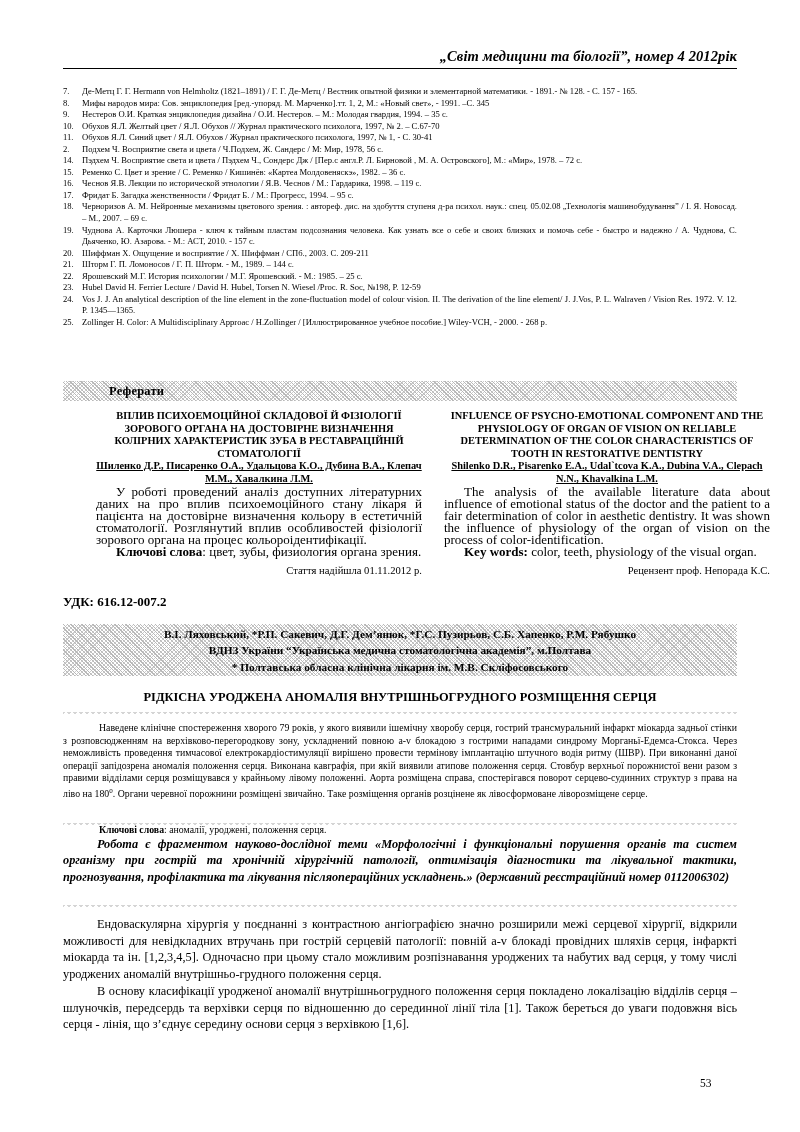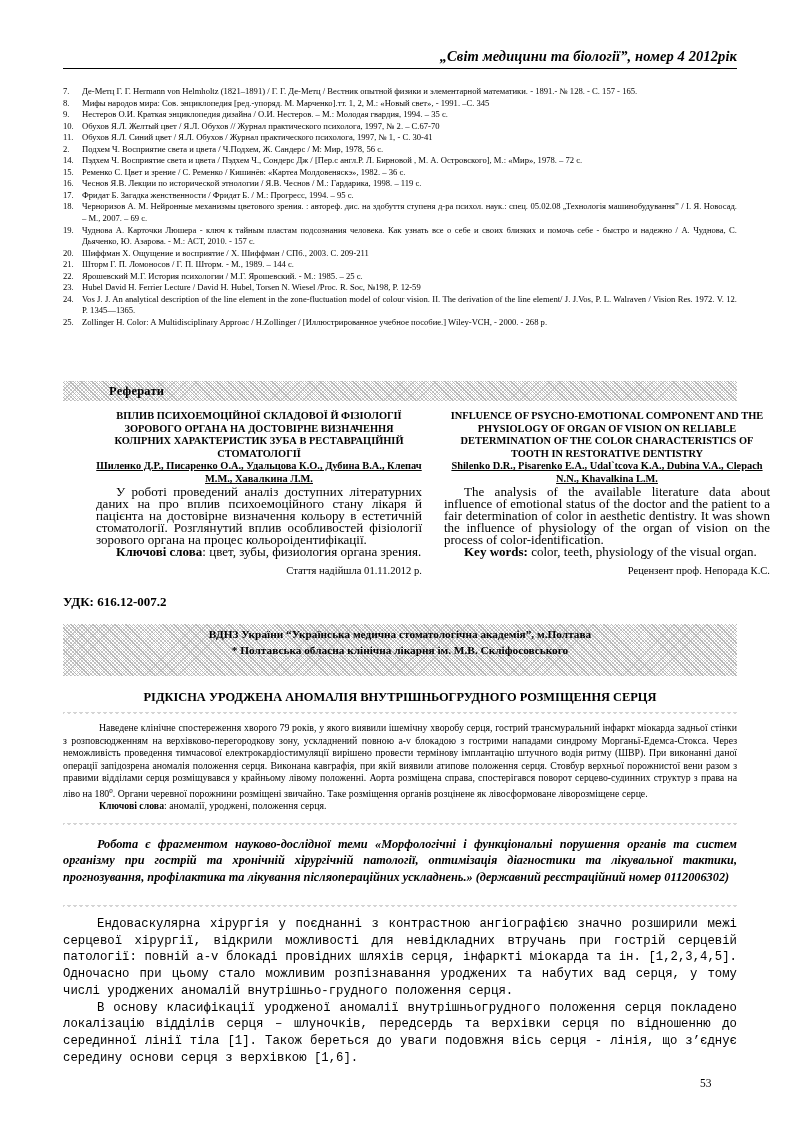--- a/index.html
+++ b/index.html
@@ -215,21 +215,21 @@
     top: 722px;
     width: 674px;
     font-size: 9.8px;
     line-height: 12.5px;
     text-align: justify;
   }
   .summary p {
     margin: 0;
     text-indent: 36px;
   }
-  .summary .keys { text-indent: 36px; }
+  .summary .keys { text-indent: 36px; margin-top: 24px; }
   .summary .keys b { font-weight: bold; }
   .sup { font-size: 7px; vertical-align: super; }
 
   
   .theme-note {
     position: absolute;
     left: 63px;
     top: 836px;
     width: 674px;
     font-style: italic;
@@ -242,21 +242,20 @@
 
   
   .body-text {
     position: absolute;
     left: 63px;
     top: 916px;
     width: 674px;
     font-size: 12.3px;
     line-height: 16.7px;
     text-align: justify;
-    font-family: Liberation Mono, monospace;
   }
   .body-text p {
     margin: 0;
     text-indent: 34px;
   }
 
   
   .page-number {
     position: absolute;
     left: 700px;
@@ -369,20 +368,21 @@
       <p class="abs-body">The analysis of the available literature data about influence of emotional status of the doctor and the patient to a fair determination of color in aesthetic dentistry. It was shown the influence of physiology of the organ of vision  on the process of color-identification.</p>
       <p class="abs-keys"><b>Key words:</b><span> color, teeth, physiology of the visual organ.</span></p>
       <p class="abs-foot">Рецензент проф. Непорада К.С.</p>
     </div>
 
   </div>
 
   <div class="udc">УДК: 616.12-007.2</div>
 
   <div class="author-band hatch" id="author-band">
+      <div class="ab-line">В.І. Ляховський, *Р.П. Сакевич, Д.Г. Дем’янюк, *Г.С. Пузирьов, С.Б. Хапенко, Р.М. Рябушко</div>
       <div class="ab-line">ВДНЗ України “Українська медична стоматологічна академія”, м.Полтава</div>
       <div class="ab-line">* Полтавська обласна клінічна лікарня ім. М.В. Скліфосовського</div>
     </div>
 
   <div class="article-title">РІДКІСНА УРОДЖЕНА АНОМАЛІЯ ВНУТРІШНЬОГРУДНОГО РОЗМІЩЕННЯ СЕРЦЯ</div>
 
   <div class="zigzag" id="zig-top"></div>
 
   <div class="summary">
     <p><span>Наведене клінічне спостереження хворого 79 років, у якого виявили ішемічну хворобу серця, гострий трансмуральний інфаркт міокарда задньої стінки з розповсюдженням на верхівково-перегородкову зону, ускладнений повною a-v блокадою з гострими нападами синдрому Морганьї-Едемса-Стокса. Через неможливість проведення тимчасової електрокардіостимуляції вирішено провести термінову імплантацію штучного водія ритму (ШВР). При виконанні даної операції запідозрена аномалія положення серця. Виконана кавграфія, при якій виявили атипове положення серця. Стовбур верхньої порожнистої вени разом з правими відділами серця розміщувався у крайньому лівому положенні. Аорта розміщена справа, спостерігався поворот серцево-судинних структур з права на ліво на 180</span><span class="sup">0</span><span>. Органи черевної порожнини розміщені звичайно. Таке розміщення органів розцінене як лівосформоване ліворозміщене серце.</span></p>

